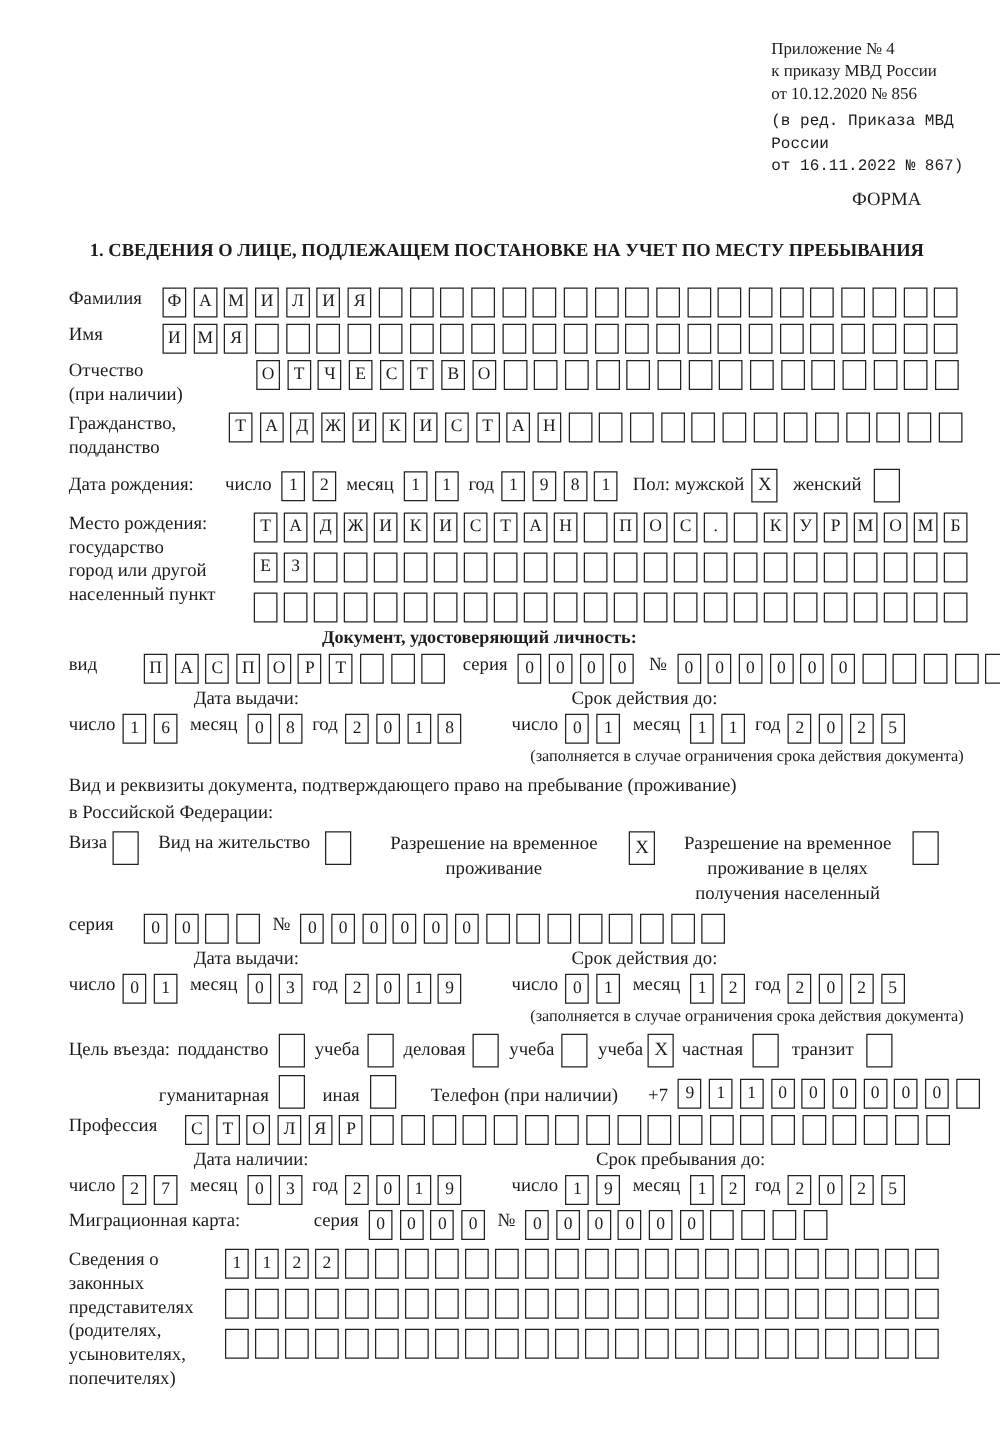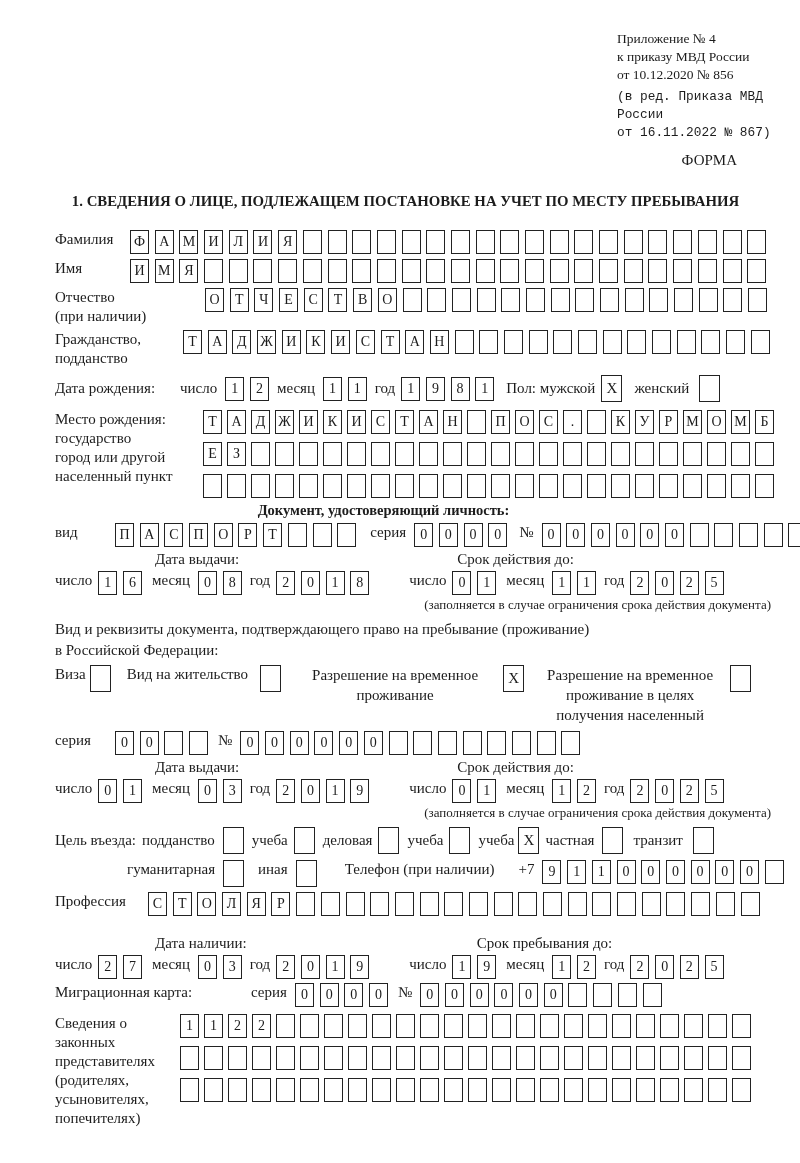--- a/index.html
+++ b/index.html
@@ -501,42 +501,42 @@
     <span class="lbl ml8">учеба</span>
     <span class="cbox ml6"></span>
     <span class="lbl ml8">учеба</span>
     <span class="cbox ml4">X</span>
     <span class="lbl ml6">частная</span>
     <span class="cbox ml8"></span>
     <span class="lbl ml10">транзит</span>
     <span class="cbox ml10"></span>
   </div>
 
-  <div class="row" style="margin-bottom:5px; align-items:flex-start">
+  <div class="row" style="margin-bottom:5px; align-items:flex-end">
     <span class="lbl" style="margin-left:72px">гуманитарная</span>
     <span class="cbox ml8"></span>
     <span class="lbl ml14">иная</span>
     <span class="cbox ml8"></span>
     <span class="lbl ml28">Телефон (при наличии)</span>
     <span class="lbl ml24">+7</span>
     <span class="cells ml8">
         <span class="cell">9</span>
         <span class="cell">1</span>
         <span class="cell">1</span>
         <span class="cell">0</span>
         <span class="cell">0</span>
         <span class="cell">0</span>
         <span class="cell">0</span>
         <span class="cell">0</span>
         <span class="cell">0</span>
         <span class="cell"></span>
       </span>
   </div>
 
-  <div class="row" style="margin-bottom:18px">
+  <div class="row" style="margin-bottom:3px">
     <span class="lbl w93">Профессия</span>
     <span class="cells">
         <span class="cell">С</span>
         <span class="cell">Т</span>
         <span class="cell">О</span>
         <span class="cell">Л</span>
         <span class="cell">Я</span>
         <span class="cell">Р</span>
         <span class="cell"></span>
         <span class="cell"></span>

